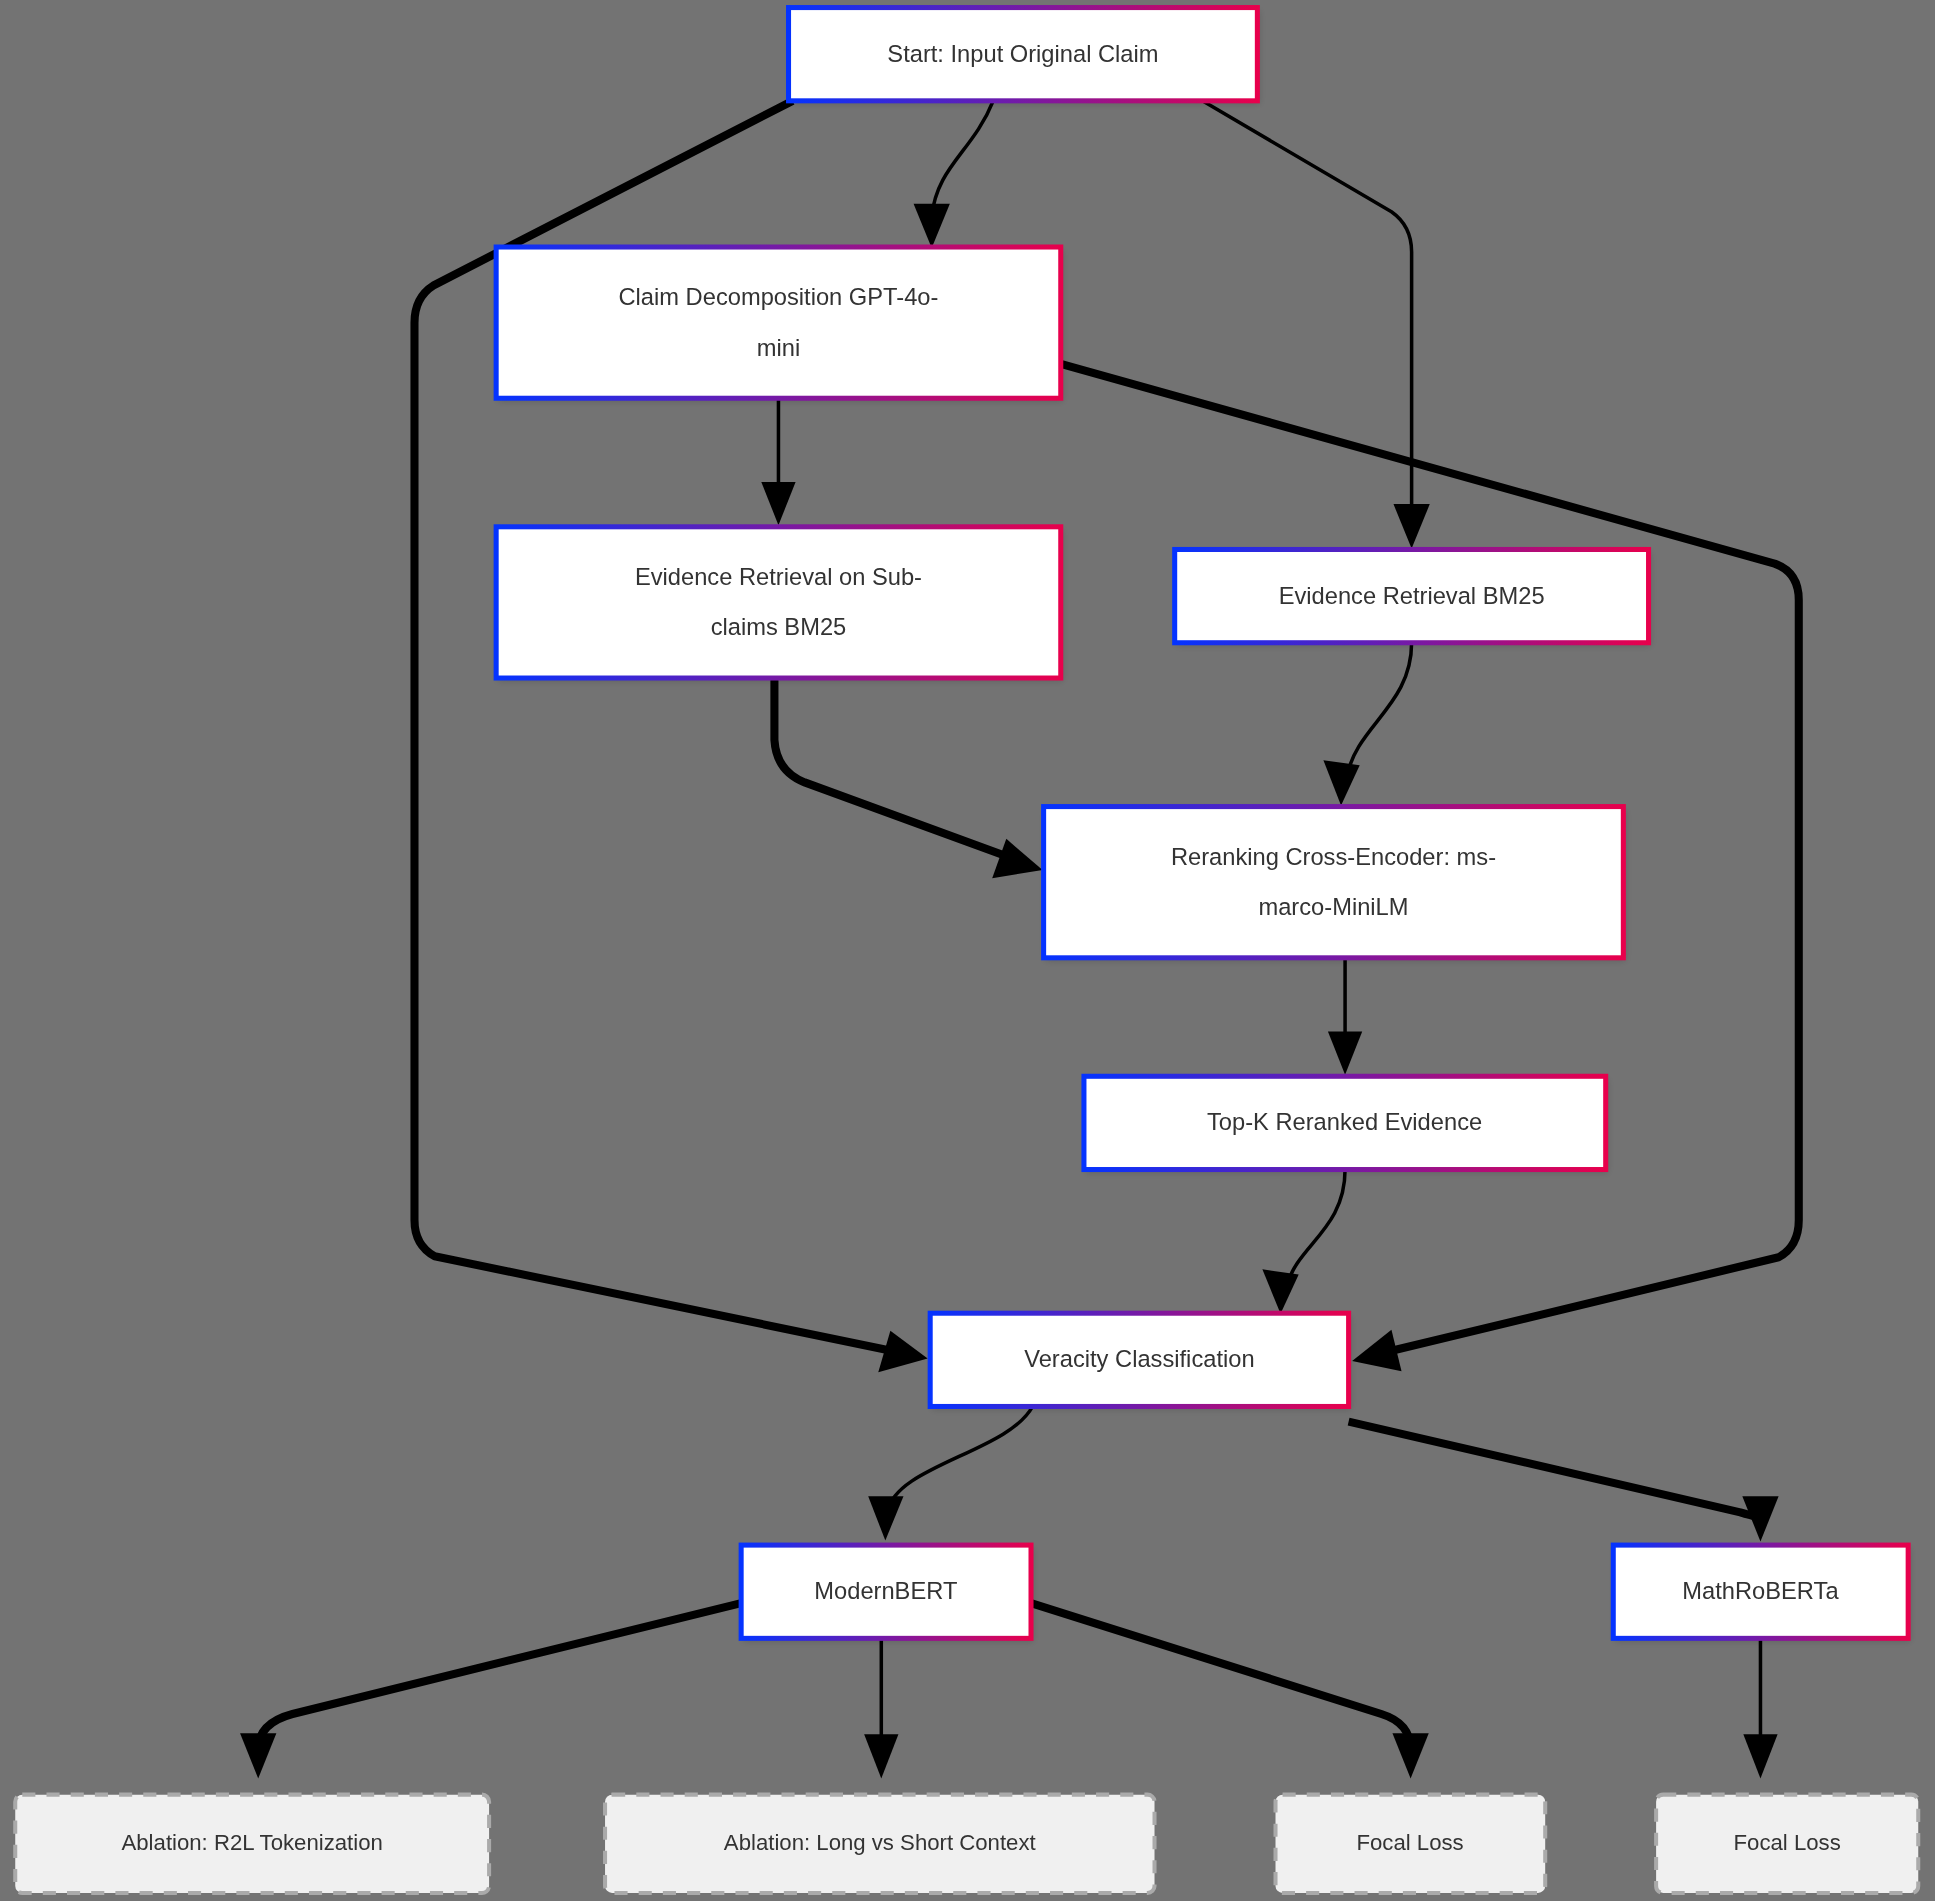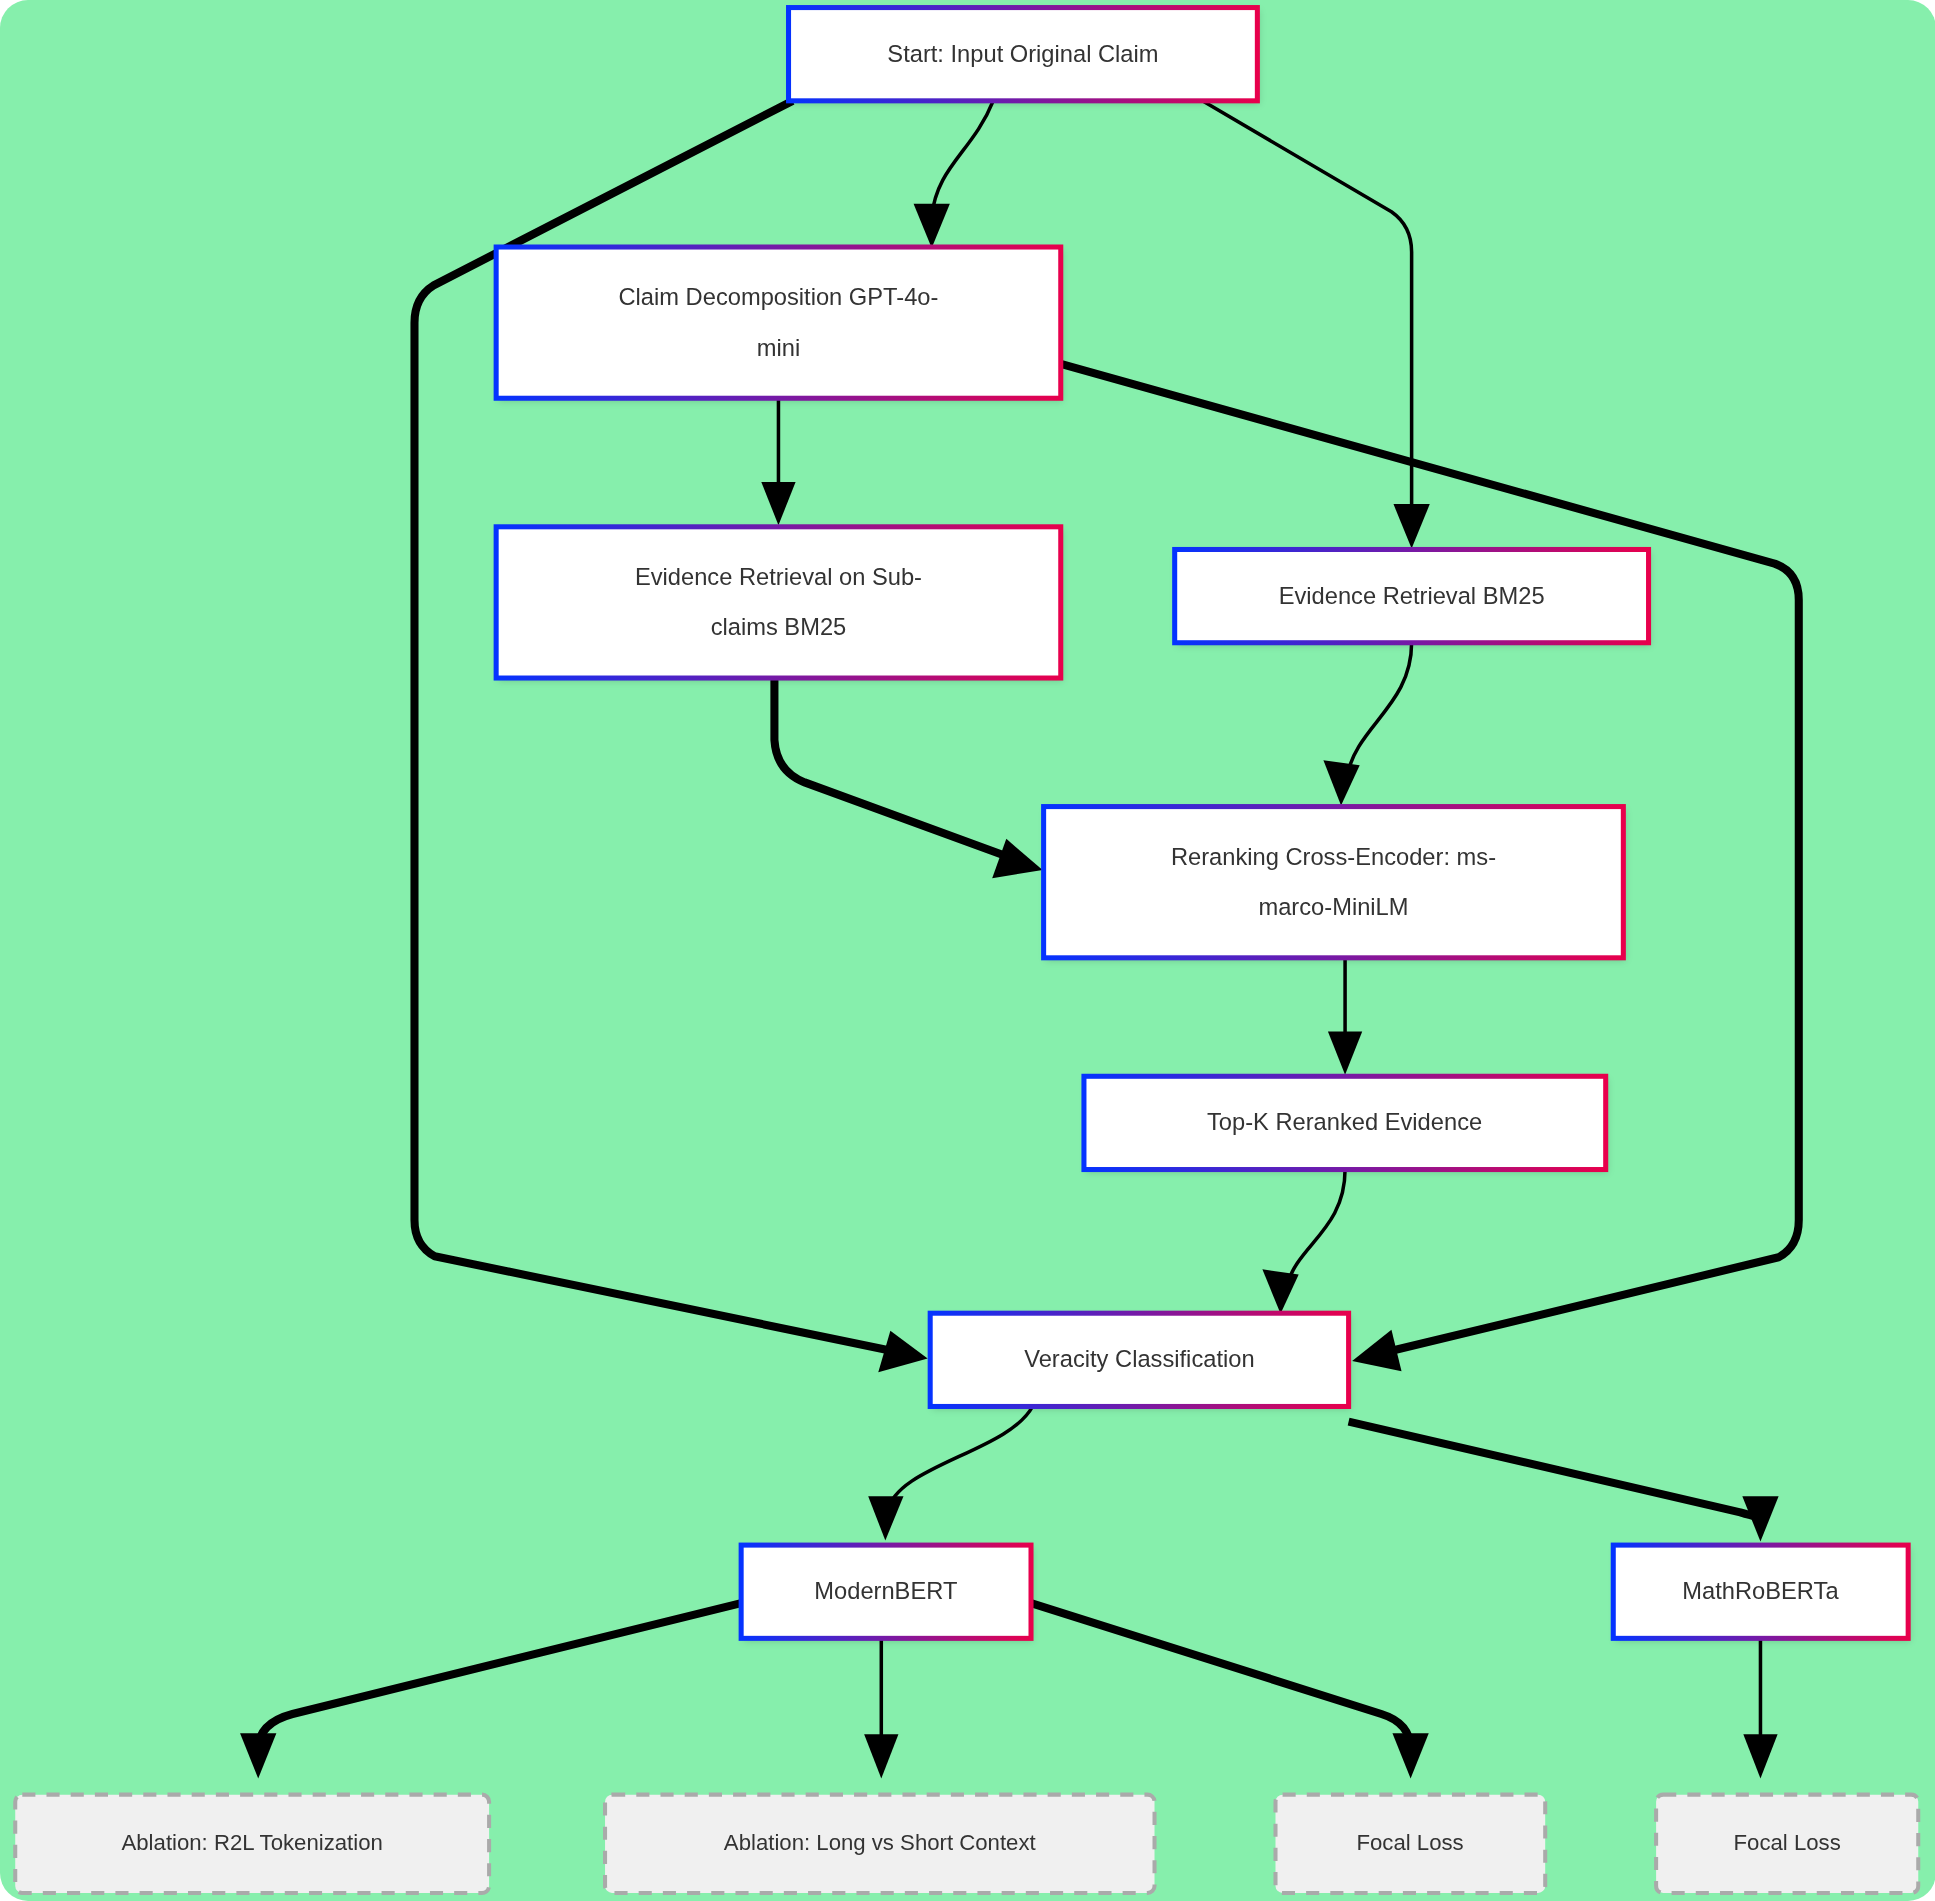--- a/index.html
+++ b/index.html
@@ -1,21 +1,21 @@
 <!DOCTYPE html>
 <html style="font-size:8px"><head>
 <meta charset="utf-8">
 <title>Flowchart</title>
 <style>
   html,body{margin:0;padding:0;background:#ffffff;}
   body{
     font-family:"Liberation Sans", sans-serif;
     width:1936px;height:1901px;overflow:hidden;
   }
-  #canvas{position:relative;width:1936px;height:1901px;background:#86efac;border-radius:28px;}
+  #canvas{position:relative;width:1936px;height:1901px;background:#737373;}
   svg{position:absolute;top:0;left:0;width:1936px;height:1901px;}
   .node-label{
     font-family:"Liberation Sans", sans-serif;
     fill:#333333;
     text-anchor:middle;
     dominant-baseline:middle;
   }
   .n-main{font-size:47px;}
   .n-ablation{font-size:44px;}
   .edge{fill:none;stroke:#000000;stroke-linecap:butt;stroke-linejoin:round;}

